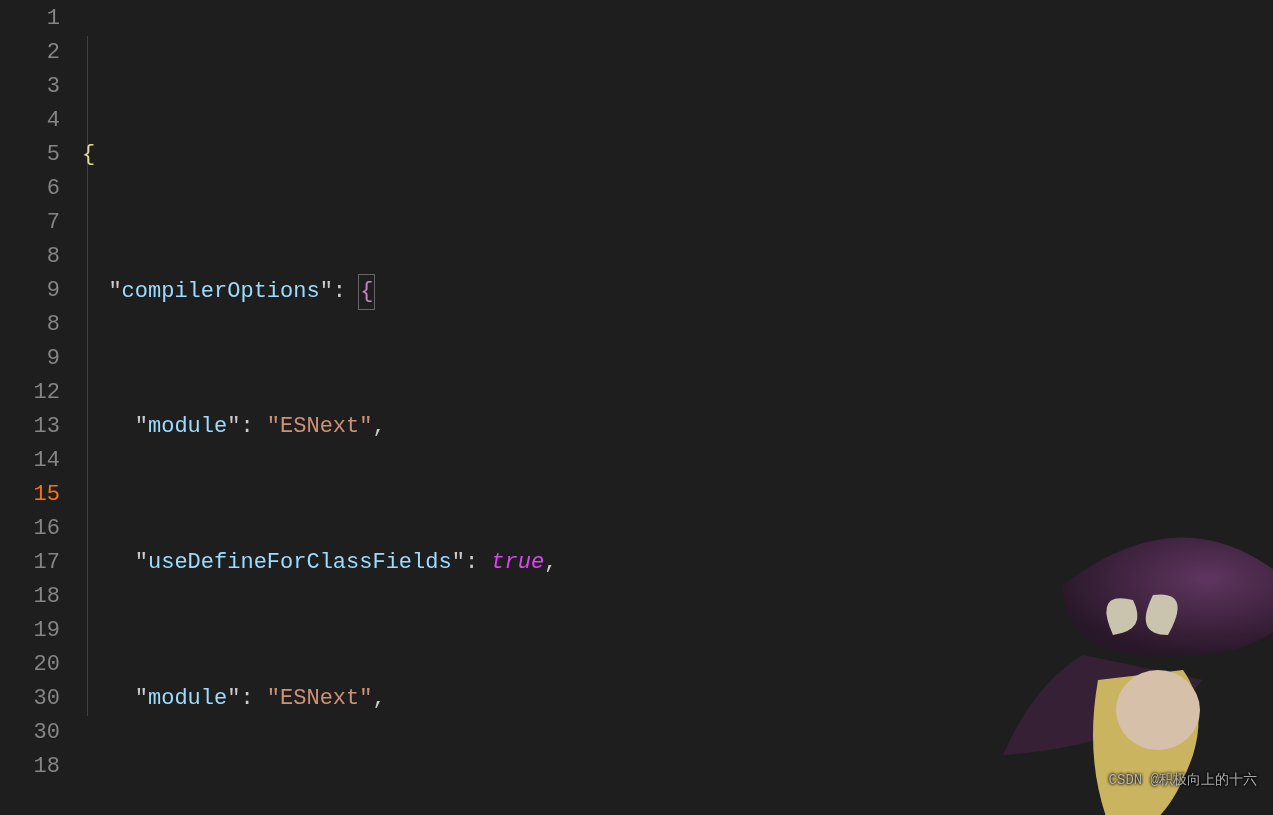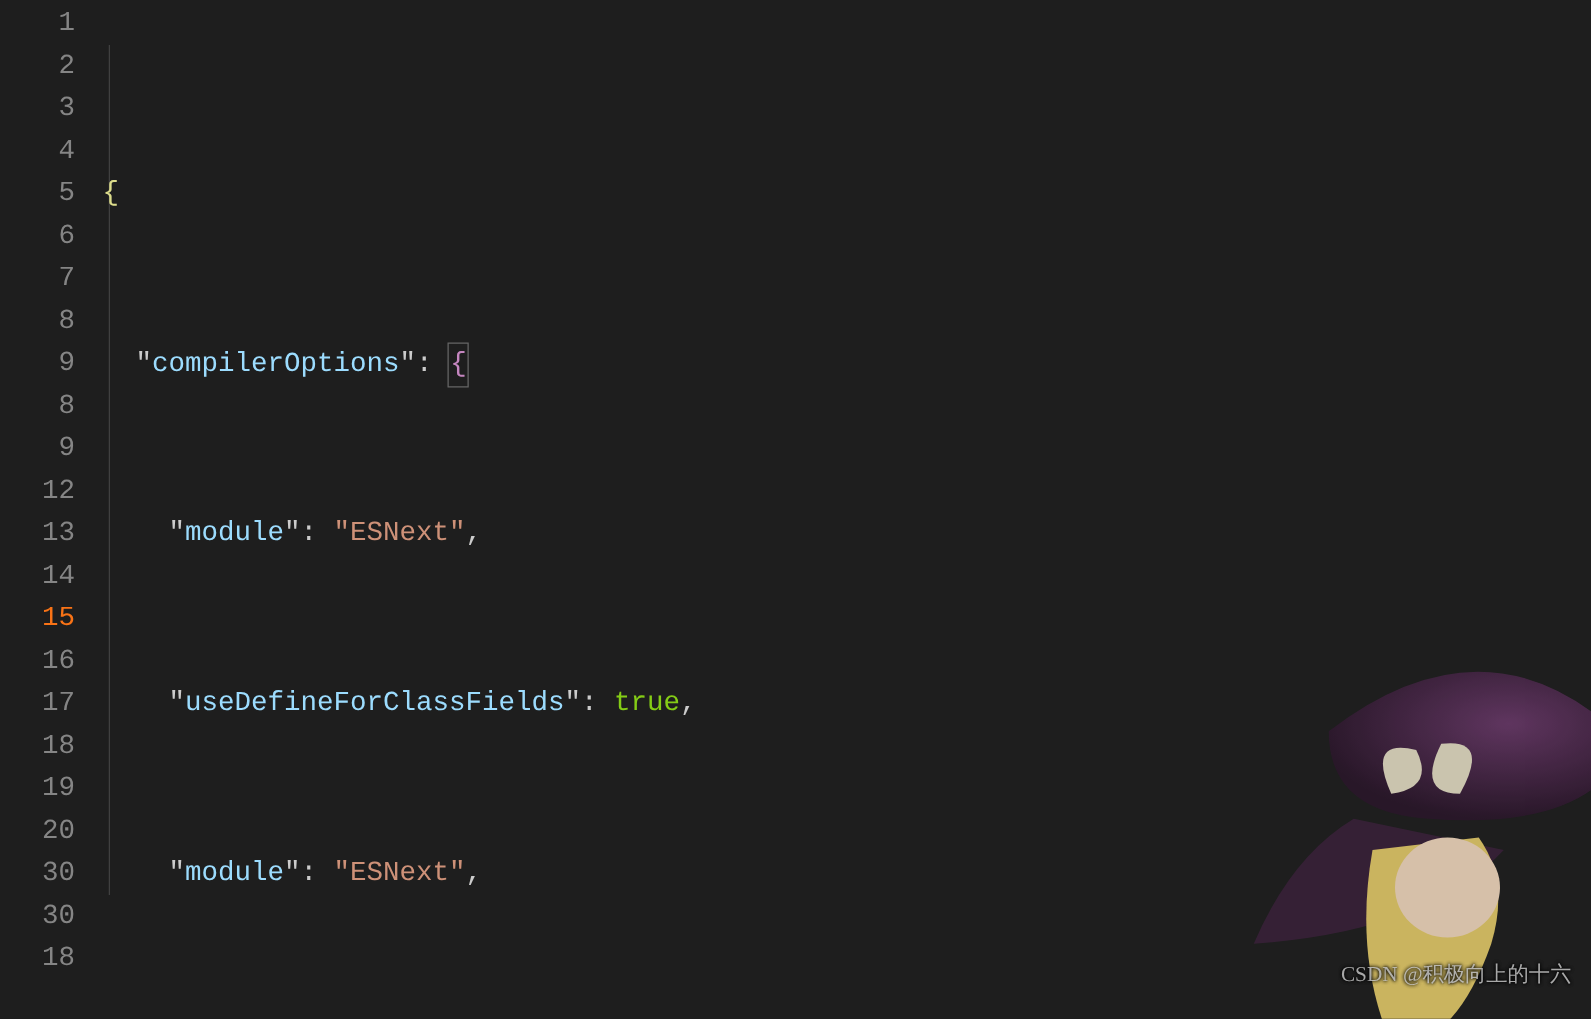--- a/index.html
+++ b/index.html
@@ -33,21 +33,21 @@
     position: relative;
     white-space: pre;
     overflow: hidden;
   }
   .line { height: 34px; position: relative; }
   
   .tk-brace   { color: #dcdc8b; }   
   .tk-brace2  { color: #c586c0; }   
   .tk-key     { color: #9cdcfe; font-family: Liberation Mono, monospace; }   
   .tk-str     { color: #ce9178; }   
-  .tk-bool    { color: #84cc16; }   
+  .tk-bool    { color: #d946ef; font-style: italic; }   
   .tk-punc    { color: #cccccc; }
 
   
   .indent-guide {
     position: absolute;
     top: 34px;   
     left: 5px;
     width: 0;
     border-left: 1px solid #404040;
     height: calc(34px * 20);  
@@ -58,22 +58,22 @@
     padding: 0 1px;
     margin: 0 -1px;
   }
 
   
   .watermark {
     position: absolute;
     bottom: 18px;
     right: 16px;
     color: #d0d0d0cc;
-    font-family: Liberation Serif, serif;
-    font-size: 17px;
+    font-family: Liberation Mono, monospace;
+    font-size: 14px;
     text-shadow: 0 0 3px #000, 0 0 3px #000;
   }
   .decor {
     position: absolute;
     right: -30px;
     bottom: -30px;
     width: 360px;
     height: 340px;
     pointer-events: none;
     opacity: 0.85;

